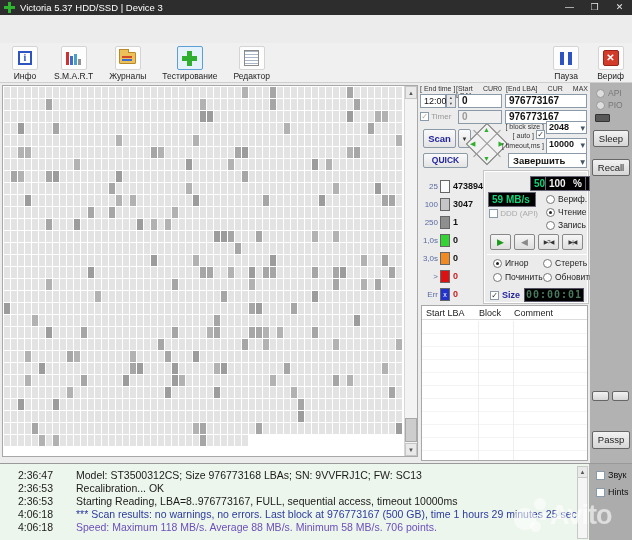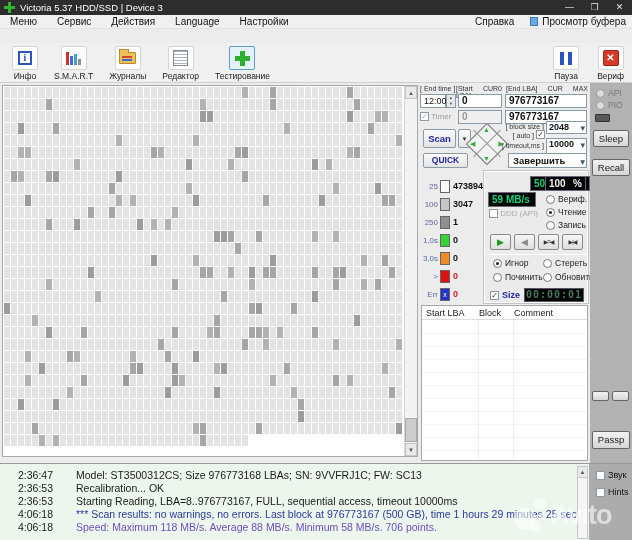--- a/index.html
+++ b/index.html
@@ -199,32 +199,20 @@
   <div class="titlebar">
     <span class="app-icon"></span>
     <span class="title-text">Victoria 5.37 HDD/SSD | Device 3</span>
     <span class="win-controls">
       <span class="win-btn">—</span>
       <span class="win-btn">❒</span>
       <span class="win-btn">✕</span>
     </span>
   </div>
 
-  <div class="menubar">
-    <span class="menu-item">Меню</span>
-    <span class="menu-item">Сервис</span>
-    <span class="menu-item">Действия</span>
-    <span class="menu-item">Language</span>
-    <span class="menu-item">Настройки</span>
-    <span class="menu-item menu-help">Справка</span>
-    <span class="buffer-view">
-      <span class="buffer-icon"></span>
-      <span>Просмотр буфера</span>
-    </span>
-  </div>
 
 
   <div class="toolbar">
     <div class="tool">
       <span class="tool-icon">
           <span class="ic-info">i</span>
         </span>
       <span class="tool-label">Инфо</span>
     </div>
     <div class="tool">
@@ -238,30 +226,30 @@
         </span>
       <span class="tool-label">S.M.A.R.T</span>
     </div>
     <div class="tool">
       <span class="tool-icon">
           <span class="ic-folder"></span>
         </span>
       <span class="tool-label">Журналы</span>
     </div>
     <div class="tool">
+      <span class="tool-icon selected">
+          <span class="ic-test"></span>
+        </span>
+      <span class="tool-label">Тестирование</span>
+    </div>
+    <div class="tool">
       <span class="tool-icon">
           <span class="ic-editor"></span>
         </span>
       <span class="tool-label">Редактор</span>
-    </div>
-    <div class="tool">
-      <span class="tool-icon selected">
-          <span class="ic-test"></span>
-        </span>
-      <span class="tool-label">Тестирование</span>
     </div>
     <div class="tool tool-right">
       <span class="tool-icon">
           <span class="ic-pause">
             <i></i>
             <i></i>
           </span>
         </span>
       <span class="tool-label">Пауза</span>
     </div>

